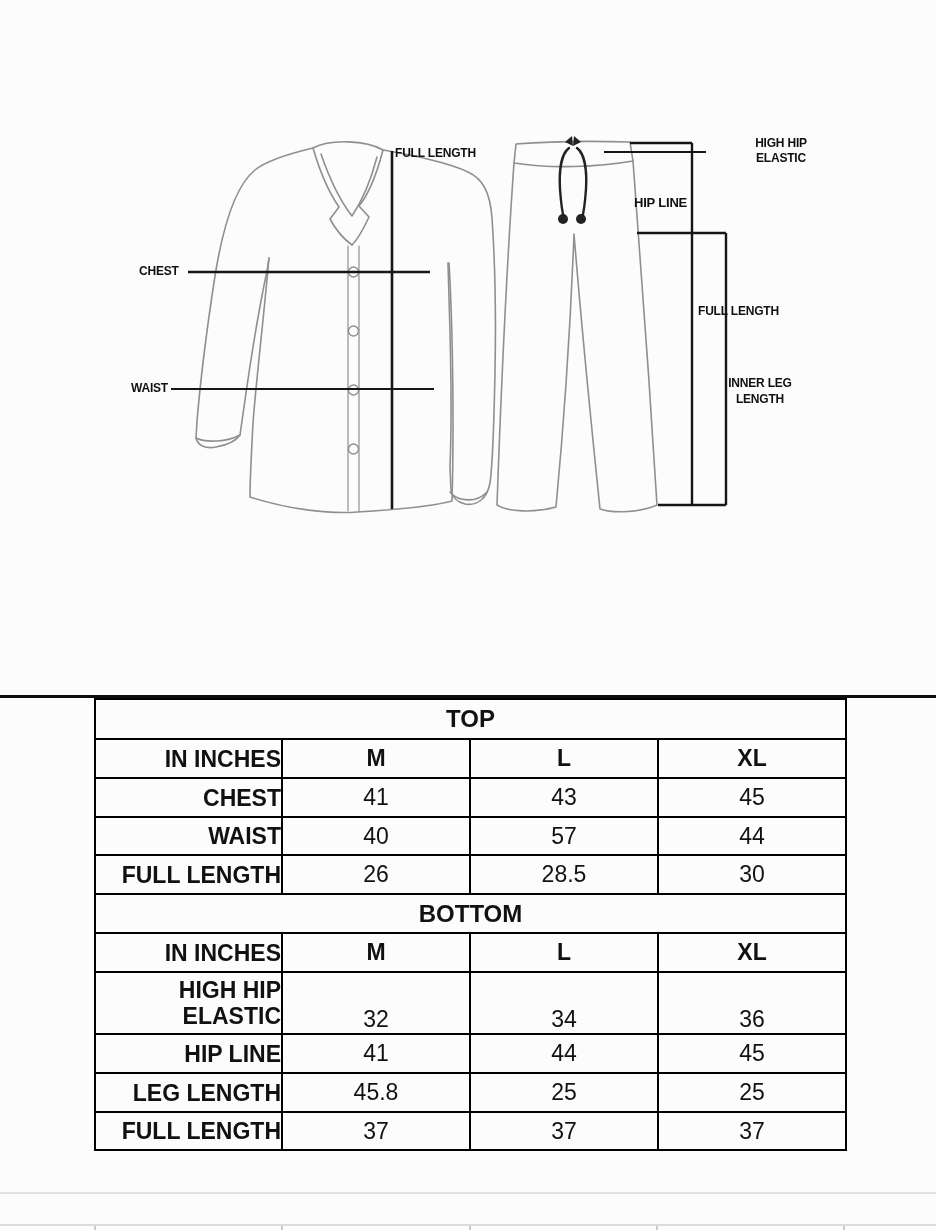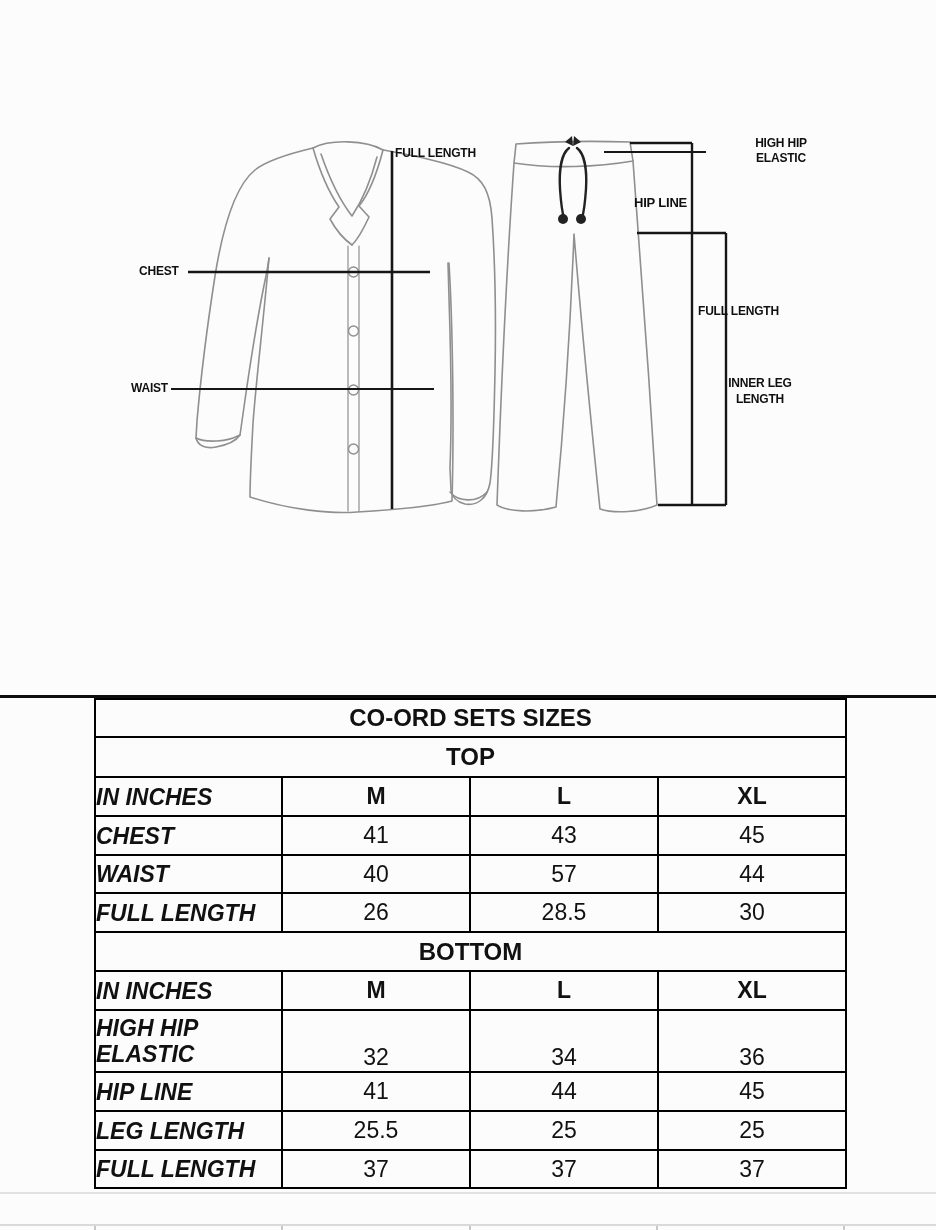--- a/index.html
+++ b/index.html
@@ -26,21 +26,21 @@
   .thin-rule{position:absolute;left:0;top:1192px;width:936px;height:2px;background:#e2e2e2;}
   .next-edge{position:absolute;left:0;top:1224px;width:936px;height:6px;border-top:2px solid #dadada;}
   .next-edge .tick{position:absolute;top:0;width:2px;height:5px;background:#c9c9c9;}
 
   
   table.sizes{position:absolute;left:94px;top:698px;width:751px;border-collapse:collapse;
               table-layout:fixed;background:transparent;}
   table.sizes td{border:2px solid #000;padding:0;overflow:hidden;}
   td.title{font-weight:bold;font-size:24px;text-align:center;}
   td.section{font-weight:bold;font-size:24px;text-align:center;}
-  td.lbl{font-weight:bold;font-size:23px;text-align:left;padding-left:7px;line-height:26px;font-style:italic;}
+  td.lbl{font-weight:bold;font-size:23px;text-align:right;padding-left:7px;line-height:26px;}
   td.hd{font-weight:bold;font-size:23px;text-align:center;}
   td.val{font-weight:normal;font-size:23px;text-align:center;margin-left:28px;}
   tr.h38{height:38px;} tr.h39{height:39px;} tr.h40{height:40px;} tr.h62{height:62px;}
   tr.tall td.val{vertical-align:bottom;}
   tr.tall td.lbl{vertical-align:middle;}
 </style>
 </head>
 <body>
 
 <div class="stage">
@@ -112,23 +112,20 @@
   <div class="top-rule"></div>
 
   <table class="sizes">
     <colgroup>
         <col style="width:187px">
         <col style="width:188px">
         <col style="width:188px">
         <col style="width:188px">
       </colgroup>
     <tbody>
-      <tr class="h38">
-        <td class="title" colspan="4">CO-ORD SETS SIZES</td>
-      </tr>
       <tr class="h40">
         <td class="section" colspan="4">TOP</td>
       </tr>
       <tr class="h39">
         <td class="lbl">IN INCHES</td>
         <td class="hd">M</td>
         <td class="hd">L</td>
         <td class="hd">XL</td>
       </tr>
       <tr class="h39">
@@ -165,21 +162,21 @@
         <td class="val">36</td>
       </tr>
       <tr class="h39">
         <td class="lbl">HIP LINE</td>
         <td class="val">41</td>
         <td class="val">44</td>
         <td class="val">45</td>
       </tr>
       <tr class="h39">
         <td class="lbl">LEG LENGTH</td>
-        <td class="val">25.5</td>
+        <td class="val">45.8</td>
         <td class="val">25</td>
         <td class="val">25</td>
       </tr>
       <tr class="h38">
         <td class="lbl">FULL LENGTH</td>
         <td class="val">37</td>
         <td class="val">37</td>
         <td class="val">37</td>
       </tr>
     </tbody>

